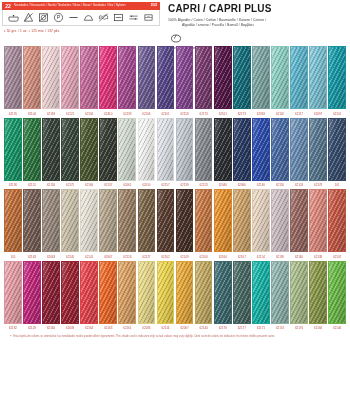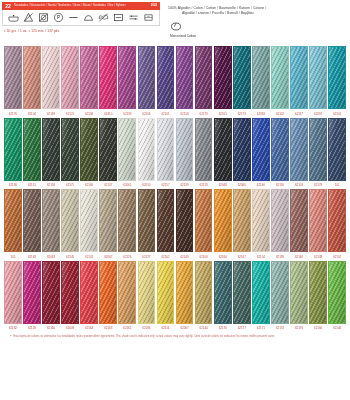--- a/index.html
+++ b/index.html
@@ -185,20 +185,21 @@
               <line x1="4" y1="12" x2="20" y2="12" stroke="#222" stroke-width="1"></line>
               <text x="12" y="10.5" font-size="5" text-anchor="middle" fill="#222" font-family="Liberation Sans">10</text>
             </svg>
         </span>
       </div>
 
       <div class="gauge-line">c 50 grs. / 1 oz. ≈ 125 mts. / 137 yds.</div>
     </div>
 
     <div class="header-right">
+      <div class="product-title">CAPRI / CAPRI PLUS</div>
       <div class="composition">
         <div>100% Algodón / Coton / Cotton / Baumwolle / Katoen / Cotone /</div>
         <div class="line2">Algodão / хлопок / Puuvilla / Bomull / Βαμβάκι</div>
       </div>
       <div class="mercerised">
         <span class="merc-icon">
           <svg viewBox="0 0 24 24">
               <ellipse cx="12" cy="13" rx="9" ry="7" fill="none" stroke="#222" stroke-width="1.4"></ellipse>
               <path d="M12 6c0 3-3 4-3 7" fill="none" stroke="#222" stroke-width="1.4"></path>
             </svg>

